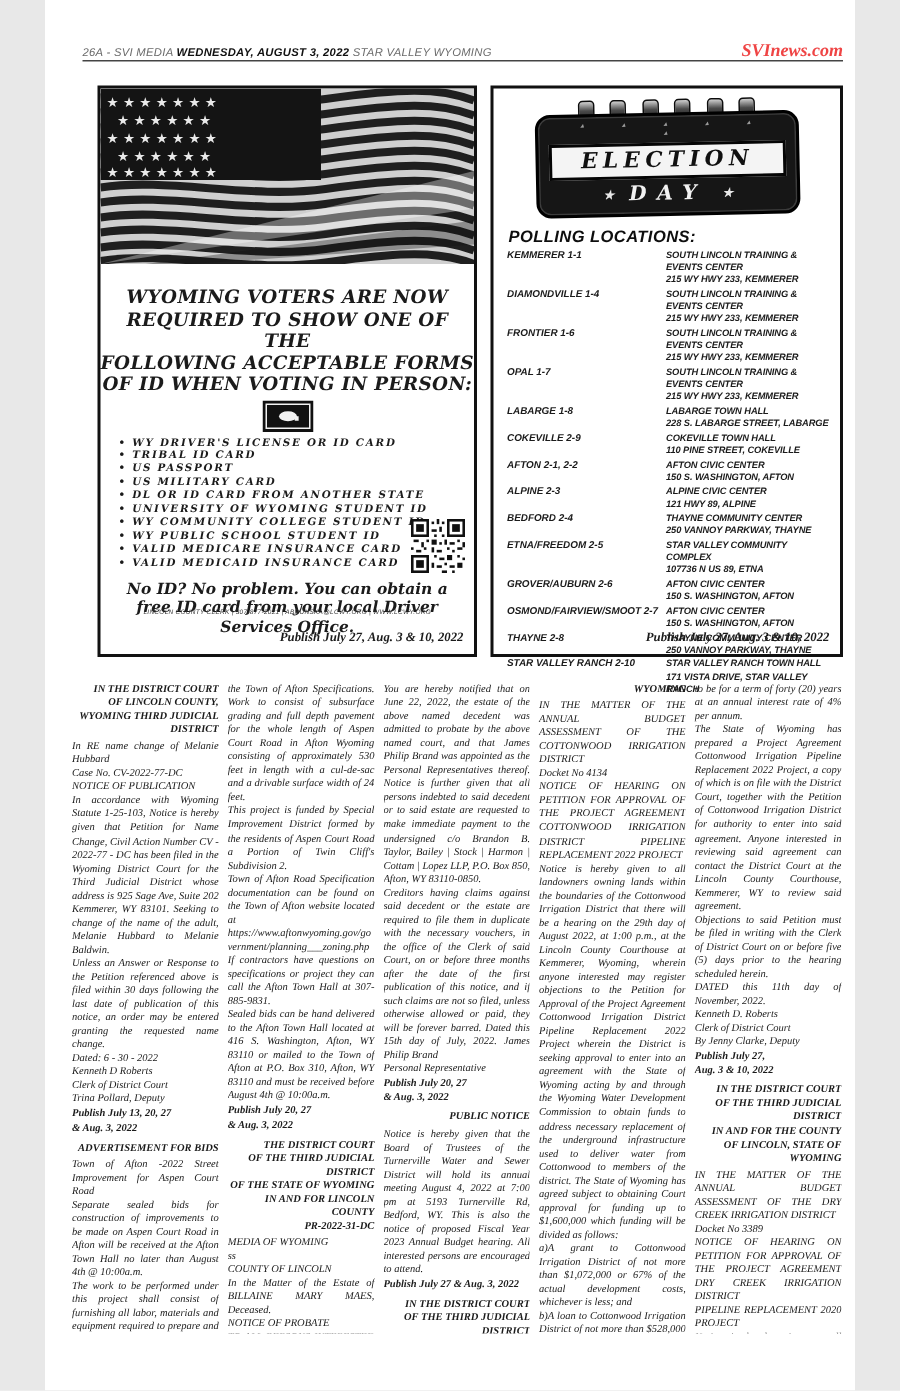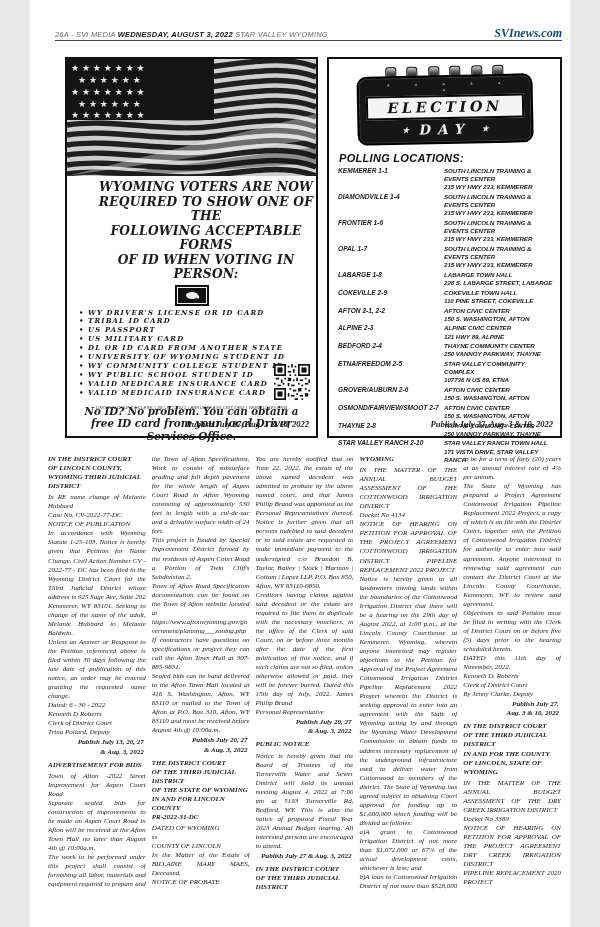--- a/index.html
+++ b/index.html
@@ -4,33 +4,33 @@
 <style>
   html,body{margin:0;padding:0;background:#e8e8e8;}
   .page{position:relative;width:540px;height:927px;background:#ffffff;margin:0 auto;
         font-family:"Liberation Serif",serif;color:#1b1b1b;overflow:hidden;font-style:italic;}
 
   
   .masthead{position:absolute;top:26px;left:25px;right:8px;display:flex;
             justify-content:space-between;align-items:baseline;}
   .mh-left{font-family:"Liberation Sans",sans-serif;font-size:7.5px;color:#6a6a6a;letter-spacing:.2px;}
   .mh-left b{color:#111;font-weight:bold;}
-  .mh-site{font-size:12px;font-weight:bold;color:#0c4a6e;}
+  .mh-site{font-size:12px;font-weight:bold;color:#ef4444;}
   .mh-rule{position:absolute;top:40px;left:25px;right:8px;height:1px;background:#444;}
 
   
   .ads{position:absolute;top:57px;left:35px;right:8px;height:381px;display:flex;gap:9px;}
   .adbox{border:2px solid #111;background:#fff;box-sizing:border-box;position:relative;}
   .ad-left{width:253px;}
   .ad-right{flex:1;}
 
   
   .flagwrap{width:100%;height:117px;overflow:hidden;display:block;}
   .voter-head{font-family:"DejaVu Serif",serif;font-weight:bold;text-align:center;
-              font-size:12.3px;line-height:14.5px;white-space:pre-line;margin-top:4px;letter-spacing:.2px;padding-left:29px;}
+              font-size:12.3px;line-height:14.5px;white-space:pre-line;margin-top:15px;letter-spacing:.2px;}
   .wyflag{display:block;margin:3px auto 2px;}
   .bullets{position:relative;padding:1px 6px 0 12px;}
   .bullet{font-family:"DejaVu Serif",serif;font-weight:bold;font-size:6.9px;line-height:8.9px;
           letter-spacing:1.15px;white-space:nowrap;}
   .qr{position:absolute;right:6px;bottom:-2px;}
   .no-id{font-family:"DejaVu Serif",serif;font-weight:bold;font-size:10.3px;line-height:12.5px;
          text-align:center;margin:7px 8px 16px;}
   .contact{position:absolute;left:0;right:0;bottom:26px;text-align:center;
            font-family:"Liberation Sans",sans-serif;font-size:4.3px;color:#333;letter-spacing:.2px;}
   .pubL{position:absolute;right:7px;bottom:7px;font-weight:bold;font-size:8.5px;}
@@ -57,23 +57,23 @@
   .precinct{width:106px;flex:none;font-family:"Liberation Sans",sans-serif;font-weight:bold;
             font-size:6.6px;line-height:8.2px;white-space:nowrap;}
   .venue{flex:1;font-family:"Liberation Sans",sans-serif;font-weight:bold;font-size:6.2px;
          line-height:8.2px;white-space:pre-line;letter-spacing:-.05px;}
   .pubR{position:absolute;right:7px;bottom:7px;font-weight:bold;font-size:8.5px;}
 
   
   .legal{position:absolute;top:455px;left:18px;right:9px;height:434px;display:flex;gap:6px;overflow:hidden;}
   .lcol{flex:1;min-width:0;font-size:7px;line-height:9.05px;overflow:hidden;}
   .lcol>:first-child{margin-top:0;}
-  .b-heading{font-weight:bold;text-align:left;white-space:pre-line;margin:4px 0 2px;}
+  .b-heading{font-weight:bold;text-align:right;white-space:pre-line;margin:4px 0 2px;}
   .b-para{text-align:justify;overflow-wrap:anywhere;}
-  .b-publish{font-weight:bold;text-align:right;white-space:pre-line;margin:1px 2px 3px 0;}
+  .b-publish{font-weight:bold;white-space:pre-line;margin:1px 2px 3px 0;}
 </style>
 </head>
 <body>
 
 <div class="page">
 
   <div class="masthead">
     <div class="mh-left"><span>26A - SVI MEDIA </span><b>WEDNESDAY, AUGUST 3, 2022</b><span> STAR VALLEY WYOMING</span></div>
     <div class="mh-site">SVInews.com</div>
   </div>
@@ -323,21 +323,21 @@
         <div class="b-para">Sealed bids can be hand delivered to the Afton Town Hall located at 416 S. Washington, Afton, WY 83110 or mailed to the Town of Afton at P.O. Box 310, Afton, WY 83110 and must be received before August 4th @ 10:00a.m.</div>
         <div class="b-publish">Publish July 20, 27
 &amp; Aug. 3, 2022</div>
         <div class="b-heading">THE DISTRICT COURT
 OF THE THIRD JUDICIAL
 DISTRICT
 OF THE STATE OF WYOMING
 IN AND FOR LINCOLN
 COUNTY
 PR-2022-31-DC</div>
-        <div class="b-para">DATED OF WYOMING</div>
+        <div class="b-para">MEDIA OF WYOMING</div>
         <div class="b-para">ss</div>
         <div class="b-para">COUNTY OF LINCOLN</div>
         <div class="b-para">In the Matter of the Estate of BILLAINE MARY MAES, Deceased.</div>
         <div class="b-para">NOTICE OF PROBATE</div>
         <div class="b-para">TO ALL PERSONS INTERESTED IN SAID ESTATE:</div>
       </div>
     <div class="lcol">
         <div class="b-para">You are hereby notified that on June 22, 2022, the estate of the above named decedent was admitted to probate by the above named court, and that James Philip Brand was appointed as the Personal Representatives thereof. Notice is further given that all persons indebted to said decedent or to said estate are requested to make immediate payment to the undersigned c/o Brandon B. Taylor, Bailey | Stock | Harmon | Cottam | Lopez LLP, P.O. Box 850, Afton, WY 83110-0850.</div>
         <div class="b-para">Creditors having claims against said decedent or the estate are required to file them in duplicate with the necessary vouchers, in the office of the Clerk of said Court, on or before three months after the date of the first publication of this notice, and if such claims are not so filed, unless otherwise allowed or paid, they will be forever barred. Dated this 15th day of July, 2022. James Philip Brand</div>
         <div class="b-para">Personal Representative</div>

